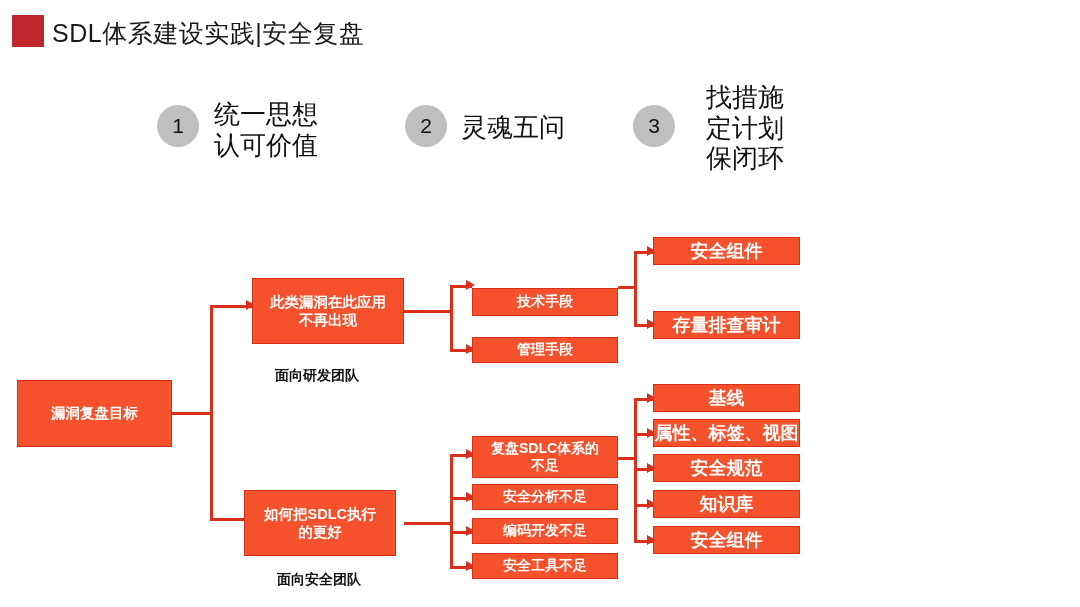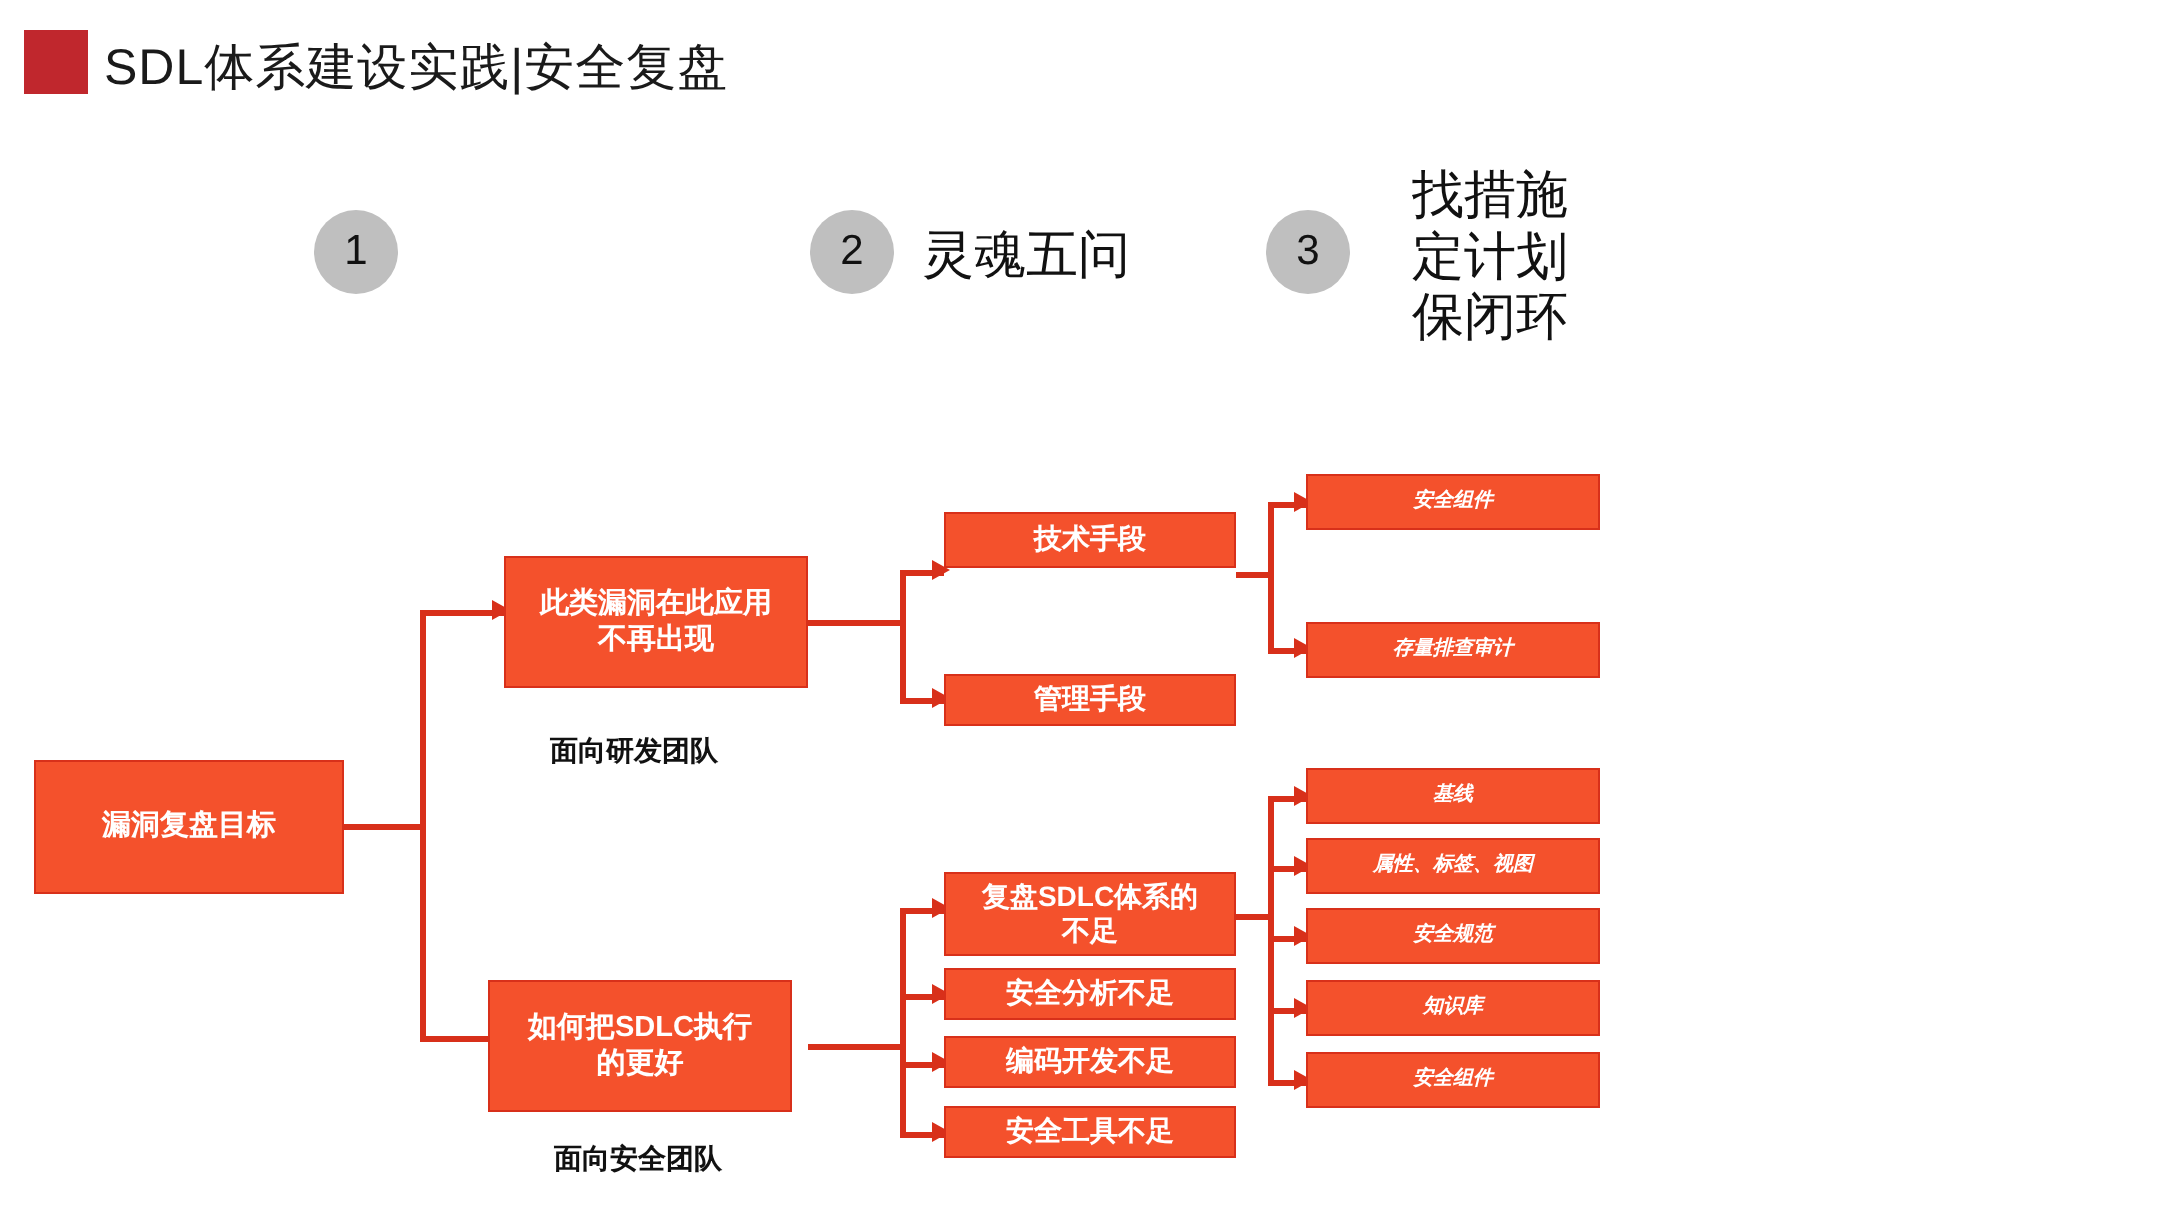--- a/index.html
+++ b/index.html
@@ -25,21 +25,21 @@
     white-space:pre;text-align:left;font-weight:400;}
 
   
   .node{position:absolute;background:#f4512c;border:1.5px solid #d8301a;
     box-sizing:border-box;color:#ffffff;font-weight:bold;display:flex;
     align-items:center;justify-content:center;text-align:center;
     line-height:1.25;white-space:pre-line;}
   .n-root{font-size:14.5px;}
   .n-l2{font-size:14.5px;}
   .n-l3{font-size:14px;}
-  .n-l4{font-size:10px;font-style:italic;}
+  .n-l4{font-size:18px;}
 
   .caption{position:absolute;font-size:14px;font-weight:bold;color:#111;
     white-space:nowrap;}
 
   
   .ln{position:absolute;background:#d8301a;}
   .lh{height:2.5px;}
   .lv{width:2.5px;}
   .arrow{position:absolute;width:0;height:0;
     border-top:5.5px solid transparent;border-bottom:5.5px solid transparent;
@@ -47,20 +47,22 @@
 </style>
 </head>
 <body>
 
 <div id="stage">
 
   <div class="hdr-bar"></div>
   <div class="hdr-title">SDL体系建设实践|安全复盘</div>
 
   <div class="step-circle" style="left:157px;top:105px;">1</div>
+  <div class="step-text" style="left:214px;top:99px;">统一思想
+认可价值</div>
 
   <div class="step-circle" style="left:405px;top:105px;">2</div>
   <div class="step-text" style="left:461px;top:112px;">灵魂五问</div>
 
   <div class="step-circle" style="left:633px;top:105px;">3</div>
   <div class="step-text" style="left:706px;top:82px;">找措施
 定计划
 保闭环</div>
 
   <div class="node n-root" style="left:17px;top:380px;width:155px;height:67px;">漏洞复盘目标</div>
@@ -78,21 +80,21 @@
 不再出现</div>
   <div class="caption" style="left:275px;top:367px;">面向研发团队</div>
 
   <div class="ln lh" style="left:404px;top:310px;width:48px;"></div>
   <div class="ln lv" style="left:450px;top:285px;height:66px;"></div>
   <div class="ln lh" style="left:450px;top:285px;width:22px;"></div>
   <div class="arrow" style="left:466px;top:280px;"></div>
   <div class="ln lh" style="left:450px;top:349px;width:22px;"></div>
   <div class="arrow" style="left:466px;top:344px;"></div>
 
-  <div class="node n-l3" style="left:472px;top:256px;width:146px;height:28px;text-align:right;">技术手段</div>
+  <div class="node n-l3" style="left:472px;top:288px;width:146px;height:28px;text-align:right;">技术手段</div>
   <div class="node n-l3" style="left:472px;top:337px;width:146px;height:26px;">管理手段</div>
 
   <div class="ln lh" style="left:618px;top:286px;width:18px;"></div>
   <div class="ln lv" style="left:634px;top:251px;height:75px;"></div>
   <div class="ln lh" style="left:634px;top:251px;width:19px;"></div>
   <div class="arrow" style="left:647px;top:246px;"></div>
   <div class="ln lh" style="left:634px;top:324px;width:19px;"></div>
   <div class="arrow" style="left:647px;top:319px;"></div>
 
   <div class="node n-l4" style="left:653px;top:237px;width:147px;height:28px;">安全组件</div>

